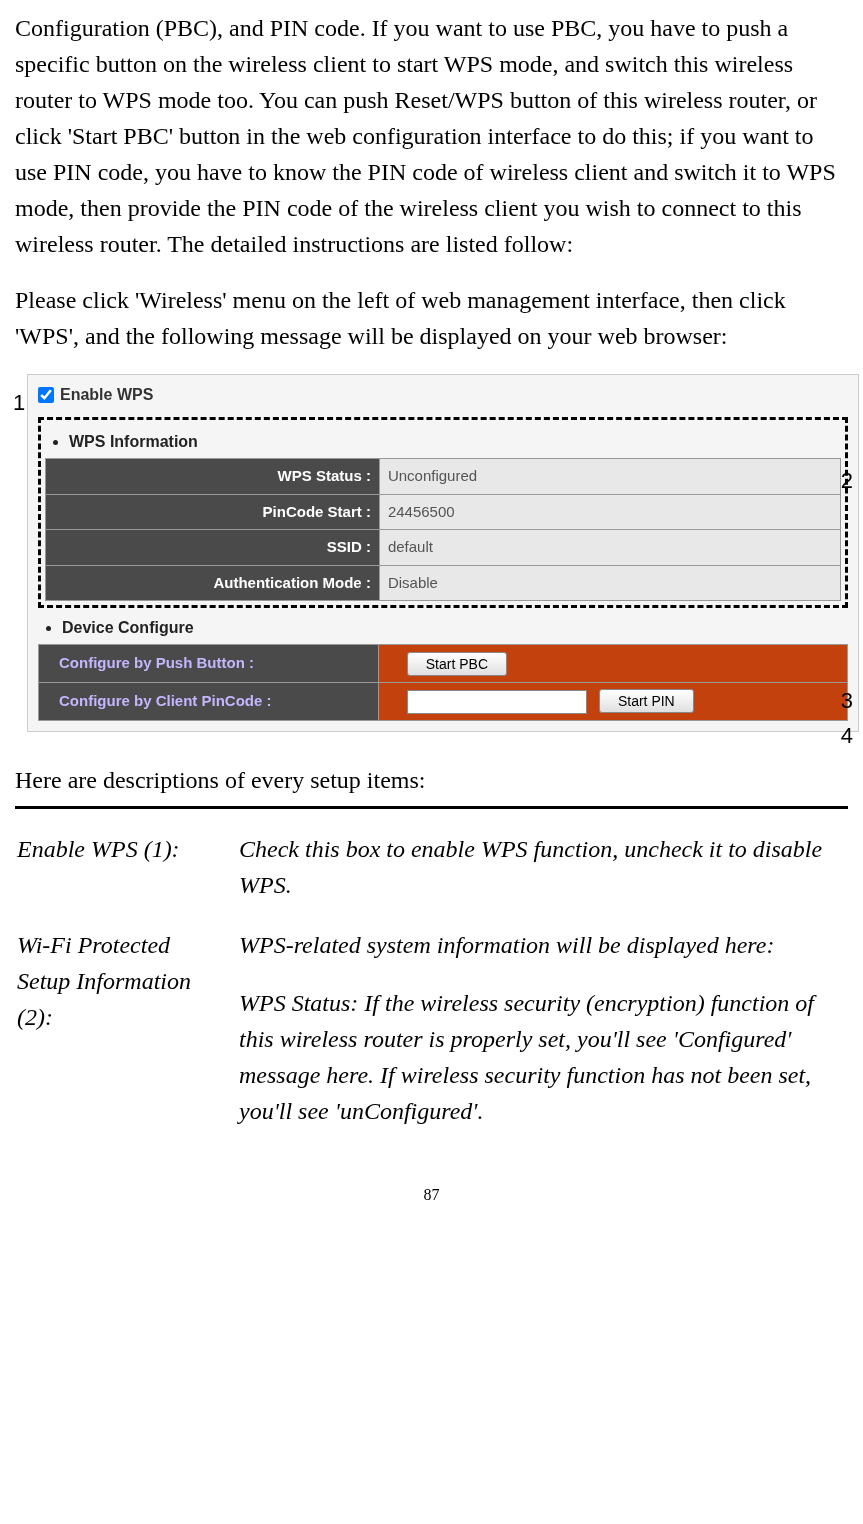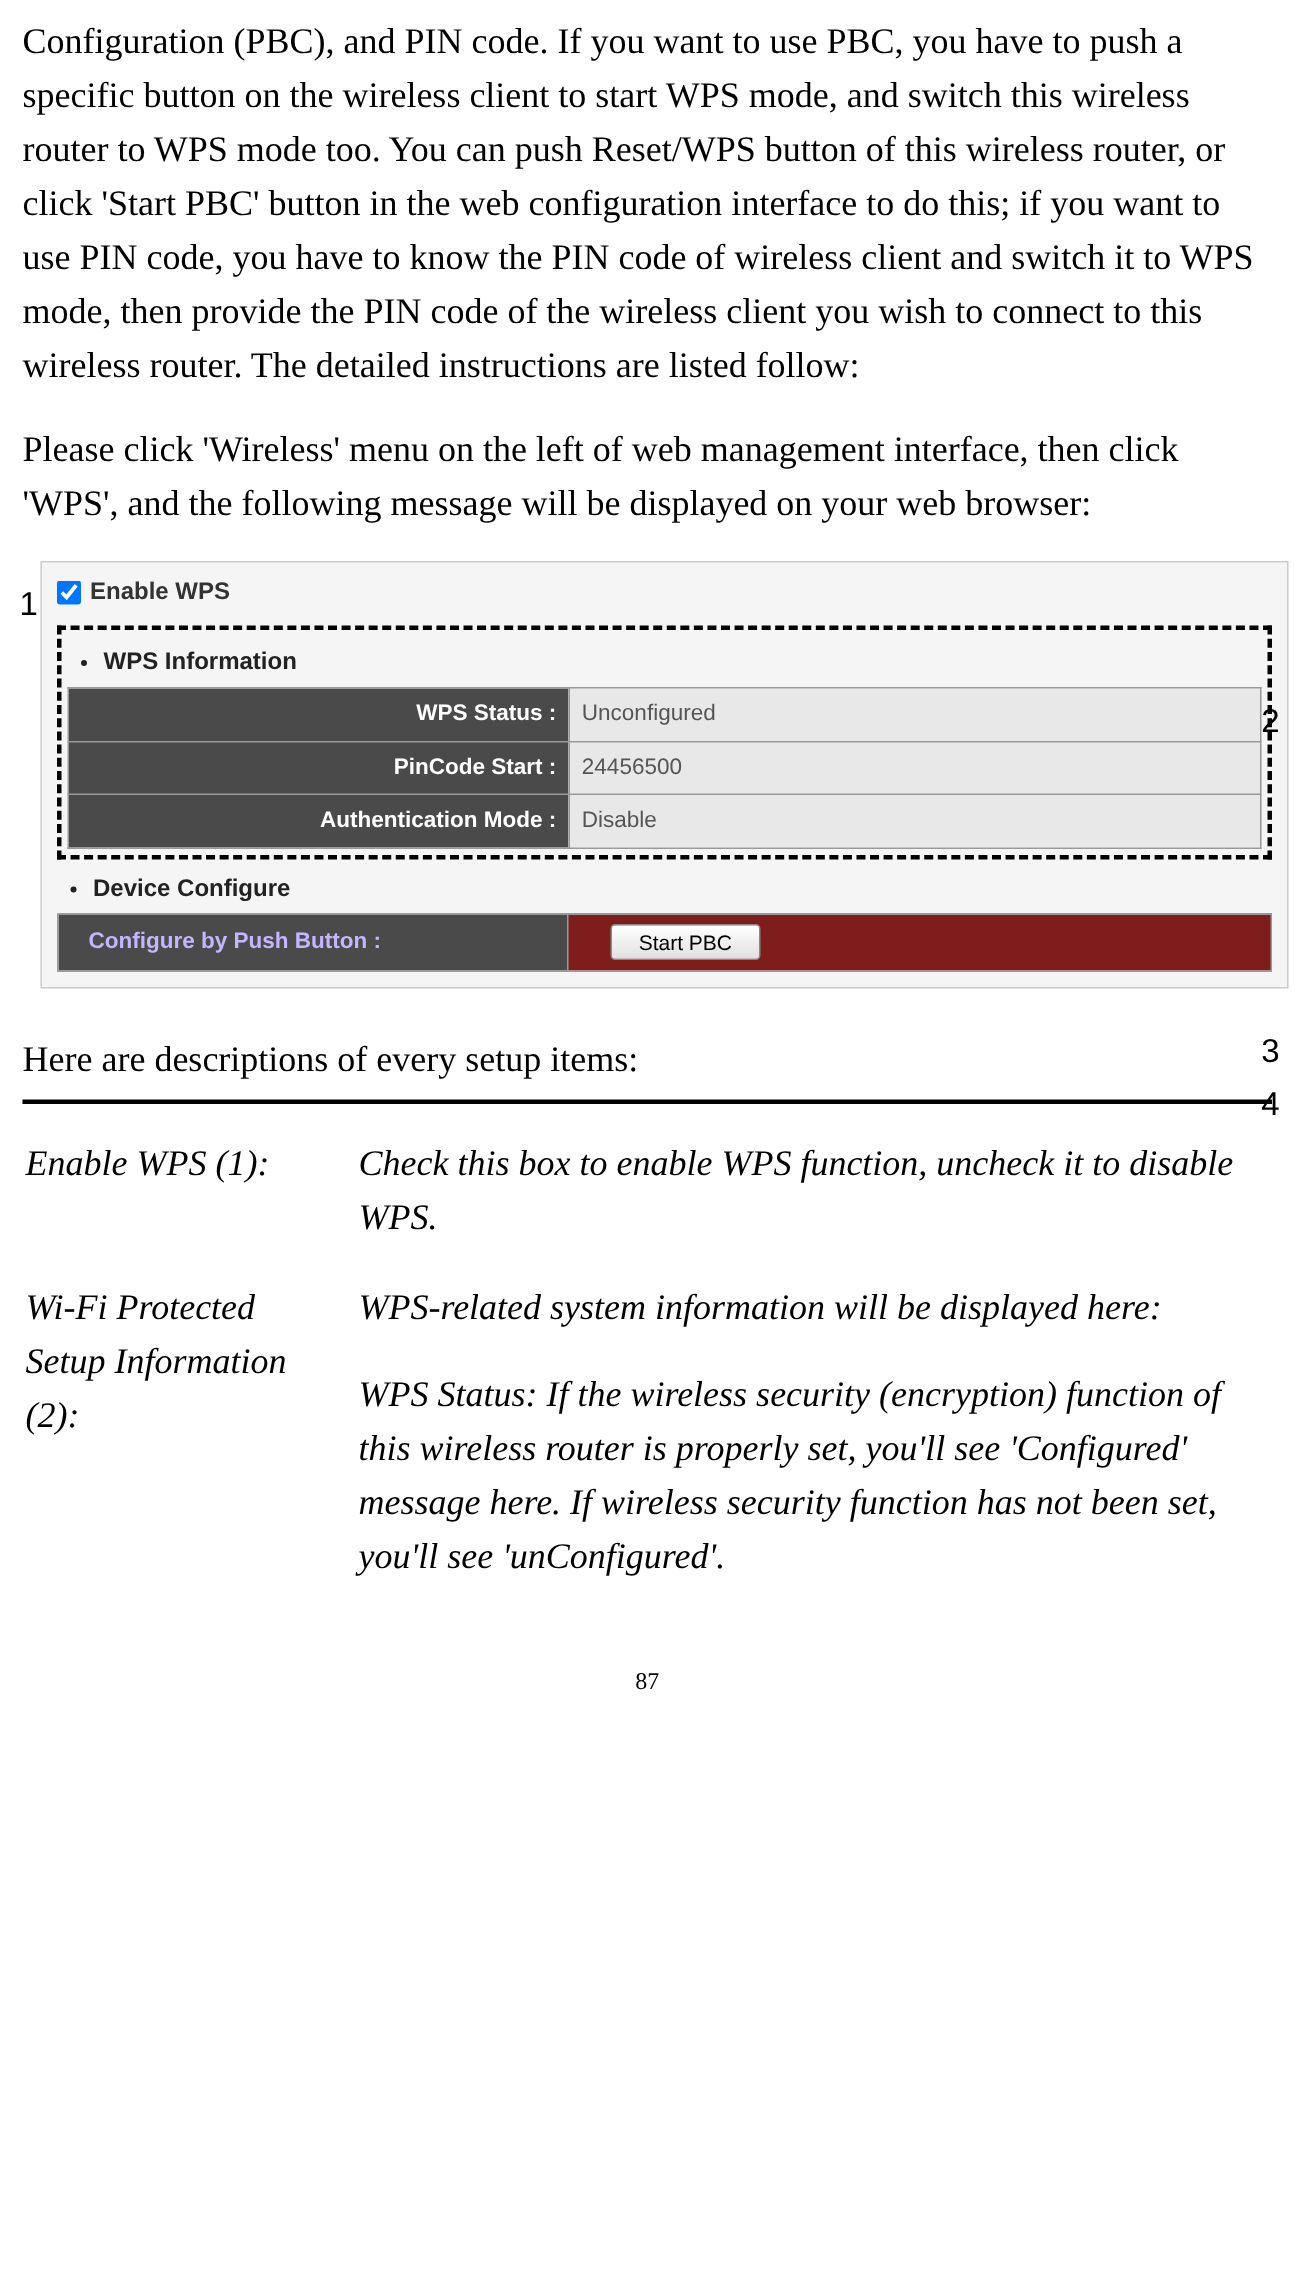--- a/index.html
+++ b/index.html
@@ -101,21 +101,21 @@
       height: 38px;
     }
     .device-configure-table td.label-cell {
       background: #4a4a4a;
       color: #c4b5fd;
       font-weight: bold;
       width: 42%;
       padding-left: 20px;
     }
     .device-configure-table td.value-cell {
-      background: #7f1d1d;
+      background: #c2410c;
       padding-left: 28px;
     }
     .btn {
       font-family: Arial, sans-serif;
       font-size: 14px;
       padding: 3px 18px;
       background: linear-gradient(#fff, #e0e0e0);
       border: 1px solid #888;
       border-radius: 3px;
       cursor: pointer;
@@ -184,34 +184,45 @@
         <tbody>
             <tr>
           <td class="label-cell">WPS Status :</td>
           <td class="value-cell">Unconfigured</td>
         </tr>
         <tr>
           <td class="label-cell">PinCode Start :</td>
           <td class="value-cell">24456500</td>
         </tr>
         <tr>
+          <td class="label-cell">SSID :</td>
+          <td class="value-cell">default</td>
+        </tr>
+        <tr>
           <td class="label-cell">Authentication Mode :</td>
           <td class="value-cell">Disable</td>
         </tr>
       </tbody>
         </table>
     </div>
 
     <div class="section-title">Device Configure</div>
     <table class="device-configure-table">
       <tbody>
           <tr>
         <td class="label-cell">Configure by Push Button :</td>
         <td class="value-cell">
           <button class="btn">Start PBC</button>
+        </td>
+      </tr>
+      <tr>
+        <td class="label-cell">Configure by Client PinCode :</td>
+        <td class="value-cell">
+          <input type="text" class="pin-input" style="">
+          <button class="btn">Start PIN</button>
         </td>
       </tr>
     </tbody>
       </table>
   </div>
 </div>
 
 <p class="intro-line">Here are descriptions of every setup items:</p>
 <hr class="hr-thick">
 

